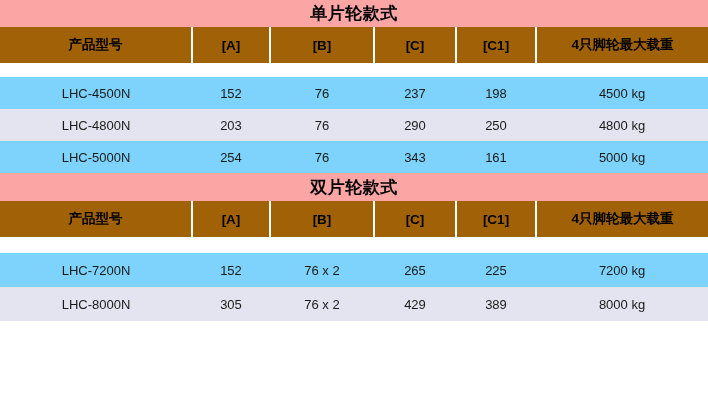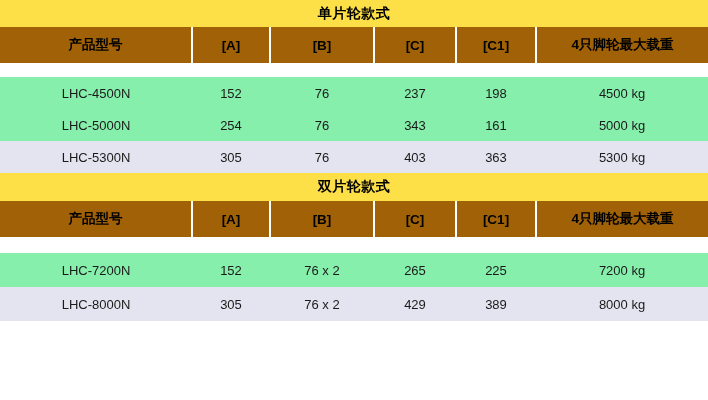--- a/index.html
+++ b/index.html
@@ -28,44 +28,44 @@
   }
   
   col.c-model  { width: 192px; }
   col.c-a      { width: 78px; }
   col.c-b      { width: 104px; }
   col.c-c      { width: 82px; }
   col.c-c1     { width: 80px; }
   col.c-load   { width: 172px; }
 
   .section-row td {
-    background: #fde047;
+    background: #fca5a5;
     color: #000000;
-    font-size: 14px;
+    font-size: 17px;
     font-weight: bold;
     height: 28px;
     letter-spacing: 0.5px;
   }
   .section-row.first td { height: 27px; }
 
   .header-row td {
     background: #a16207;
     color: #000000;
     font-size: 13.5px;
     font-weight: bold;
     height: 36px;
     border-right: 2px solid #ffffff;
   }
   .header-row td:last-child { border-right: none; margin-left: 12px; }
 
   .data-row td {
     font-size: 13px;
     color: #1a1a1a;
     height: 32px;
-    background: #86efac;
+    background: #7dd3fc;
   }
   .data-row.alt td {
     background: #E4E4F0;
   }
   .data-row.tall td {
     height: 34px;
   }
   .model-cell {
     font-size: 13px;
   }
@@ -112,35 +112,35 @@
     </tr>
 
     <tr class="data-row">
       <td class="model-cell">LHC-4500N</td>
       <td>152</td>
       <td>76</td>
       <td>237</td>
       <td>198</td>
       <td>4500 kg</td>
     </tr>
+    <tr class="data-row alt">
+      <td class="model-cell">LHC-4800N</td>
+      <td>203</td>
+      <td>76</td>
+      <td>290</td>
+      <td>250</td>
+      <td>4800 kg</td>
+    </tr>
     <tr class="data-row">
       <td class="model-cell">LHC-5000N</td>
       <td>254</td>
       <td>76</td>
       <td>343</td>
       <td>161</td>
       <td>5000 kg</td>
-    </tr>
-    <tr class="data-row alt">
-      <td class="model-cell">LHC-5300N</td>
-      <td>305</td>
-      <td>76</td>
-      <td>403</td>
-      <td>363</td>
-      <td>5300 kg</td>
     </tr>
 
     <tr class="section-row">
       <td colspan="6">双片轮款式</td>
     </tr>
 
     <tr class="header-row">
       <td>产品型号</td>
       <td>[A]</td>
       <td>[B]</td>

